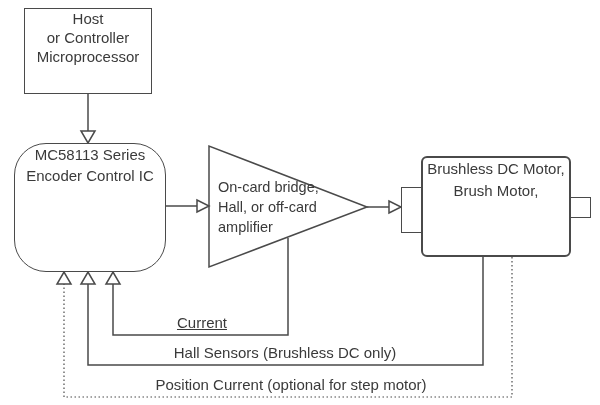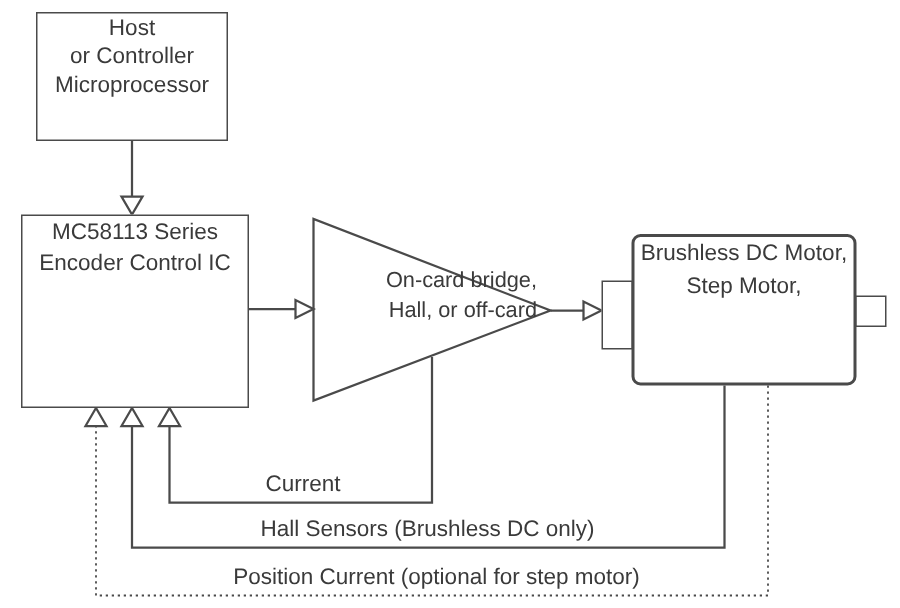--- a/index.html
+++ b/index.html
@@ -29,42 +29,42 @@
     display: flex;
     flex-direction: column;
     align-items: center;
     justify-content: flex-start;
     text-align: center;
     font-size: 15px;
     line-height: 20px;
     color: #3a3a3a;
   }
   .host-box   { left: 24px;  top: 8px;   width: 128px; height: 86px;  line-height: 19px; }
-  .mc-box     { left: 14px;  top: 143px; width: 152px; height: 129px; line-height: 21px; }
+  .mc-box     { left: 14px;  top: 143px; width: 152px; height: 129px; line-height: 21px; border-radius: 32px; }
   .motor-box  { left: 421px; top: 156px; width: 150px; height: 101px; border-radius: 6px; border-width: 2px; line-height: 22px; }
   .flange     { left: 401px; top: 187px; width: 21px;  height: 46px; }
   .shaft      { left: 570px; top: 197px; width: 21px;  height: 21px; }
   .amp-label {
     position: absolute;
     left: 218px; top: 177px;
     width: 140px;
-    text-align: right;
+    text-align: left;
     font-size: 14.5px;
     line-height: 20px;
     color: #3a3a3a;
   }
   .wire-label {
     position: absolute;
     text-align: center;
     font-size: 15px;
     line-height: 18px;
     color: #3a3a3a;
     white-space: nowrap;
   }
-  .current-label { left: 152px; top: 314px; width: 100px; }
+  .current-label { left: 152px; top: 314px; width: 100px; text-decoration: underline; }
   .hall-label    { left: 135px; top: 344px; width: 300px; }
   .encoder-label { left: 131px; top: 376px; width: 320px; }
 </style>
 </head>
 <body>
 
 <div id="canvas">
 
   <svg id="wires" viewBox="0 0 600 405" xmlns="http://www.w3.org/2000/svg">
     <g stroke="#4a4a4a" stroke-width="1.5" fill="none">
@@ -103,25 +103,26 @@
     <span>Microprocessor</span>
   </div>
 
   <div class="box mc-box">
     <span>MC58113 Series</span>
     <span>Encoder Control IC</span>
   </div>
 
   <div class="box motor-box">
     <span>Brushless DC Motor,</span>
-    <span>Step Motor,</span>
+    <span>Brush Motor,</span>
   </div>
 
   <div class="amp-label">
     <div>On-card bridge,</div>
     <div>Hall, or off-card</div>
+    <div>amplifier</div>
   </div>
 
   <div class="wire-label current-label">Current</div>
   <div class="wire-label hall-label">Hall Sensors (Brushless DC only)</div>
   <div class="wire-label encoder-label">Position Current (optional for step motor)</div>
 
 </div>
 
 </body></html>

